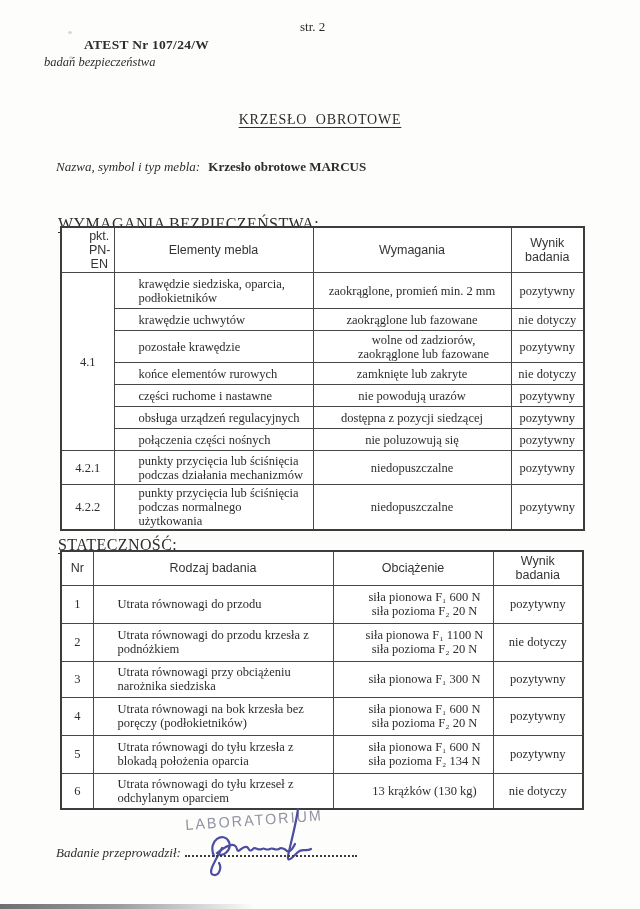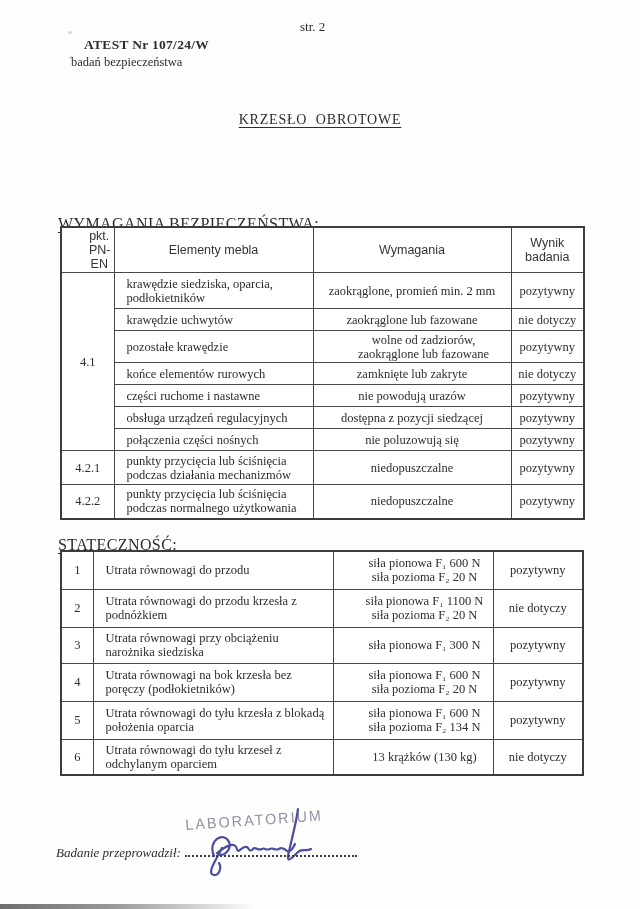--- a/index.html
+++ b/index.html
@@ -8,21 +8,21 @@
     background:#e9e9e9;
     font-family:"Liberation Serif","DejaVu Serif",serif;
   }
   .doc{
     position:relative;width:640px;height:909px;overflow:hidden;
     background:#fdfdfc;color:#2d2d2d;
   }
   
   .page-num{position:absolute;left:300px;top:19px;font-size:13px;}
   .atest-no{position:absolute;left:56px;top:37px;font-size:13.5px;font-weight:bold;letter-spacing:.3px;margin-left:28px;}
-  .atest-sub{position:absolute;left:71px;top:55px;font-size:12.5px;}
+  .atest-sub{position:absolute;left:44px;top:55px;font-size:12.5px;font-style:italic;}
   
   .title{
     position:absolute;left:0;top:112px;width:100%;text-align:center;
     font-size:14px;font-weight:normal;letter-spacing:.8px;white-space:pre;
     text-decoration:underline;text-underline-offset:3px;
   }
   
   .name-line{position:absolute;left:56px;top:159px;font-size:13px;}
   .name-line .lbl{font-style:italic;}
   .name-line .val{font-weight:bold;margin-left:5px;}
@@ -44,21 +44,21 @@
     border:1px solid #474747;
     font-size:12.5px;font-weight:normal;line-height:1.12;
     vertical-align:middle;text-align:center;padding:1px 4px;
     overflow:hidden;
   }
   table{border:2px solid #3c3c3c;}
   th{
     font-family:"Liberation Sans","DejaVu Sans",sans-serif;
     font-size:12.5px;color:#333;
   }
-  td.left{text-align:left;padding-left:12px;}
+  td.left{text-align:left;padding-left:24px;}
   .pre{white-space:pre-line;padding-left:27px;}
   tr.h22{height:22px;}tr.h32{height:32px;}tr.h34{height:34px;}
   tr.h36{height:36px;}tr.h38{height:38px;}
   
   .examiner{position:absolute;left:56px;top:843px;font-size:13px;font-style:italic;}
   .dotline{
     display:inline-block;width:172px;height:12px;margin-left:4px;
     border-bottom:2px dotted #3c3c3c;vertical-align:baseline;
   }
   .stamp{
@@ -84,20 +84,24 @@
 
   <div class="speck s1"></div>
   <div class="speck s2"></div>
 
   <div class="page-num">str. 2</div>
   <div class="atest-no">ATEST Nr 107/24/W</div>
   <div class="atest-sub">badań bezpieczeństwa</div>
 
   <div class="title">KRZESŁO  OBROTOWE</div>
 
+  <div class="name-line">
+    <span class="lbl">Nazwa, symbol i typ mebla:</span>
+    <span class="val">Krzesło obrotowe MARCUS</span>
+  </div>
 
   <div class="sec-h safety">WYMAGANIA BEZPIECZEŃSTWA:</div>
 
   <table class="t1">
     <colgroup>
         <col style="width:53px">
         <col style="width:199px">
         <col style="width:198px">
         <col style="width:73px">
       </colgroup>
@@ -166,20 +170,26 @@
   <div class="sec-h stability">STATECZNOŚĆ:</div>
 
   <table class="t2">
     <colgroup>
         <col style="width:32px">
         <col style="width:240px">
         <col style="width:160px">
         <col style="width:90px">
       </colgroup>
     <tbody>
+        <tr class="h34">
+      <th>Nr</th>
+      <th>Rodzaj badania</th>
+      <th>Obciążenie</th>
+      <th>Wynik badania</th>
+    </tr>
     <tr class="h38">
       <td>1</td>
       <td class="left">Utrata równowagi do przodu</td>
       <td class="pre">siła pionowa F₁ 600 N
 siła pozioma F₂ 20 N</td>
       <td>pozytywny</td>
     </tr>
     <tr class="h38">
       <td>2</td>
       <td class="left">Utrata równowagi do przodu krzesła z podnóżkiem</td>

